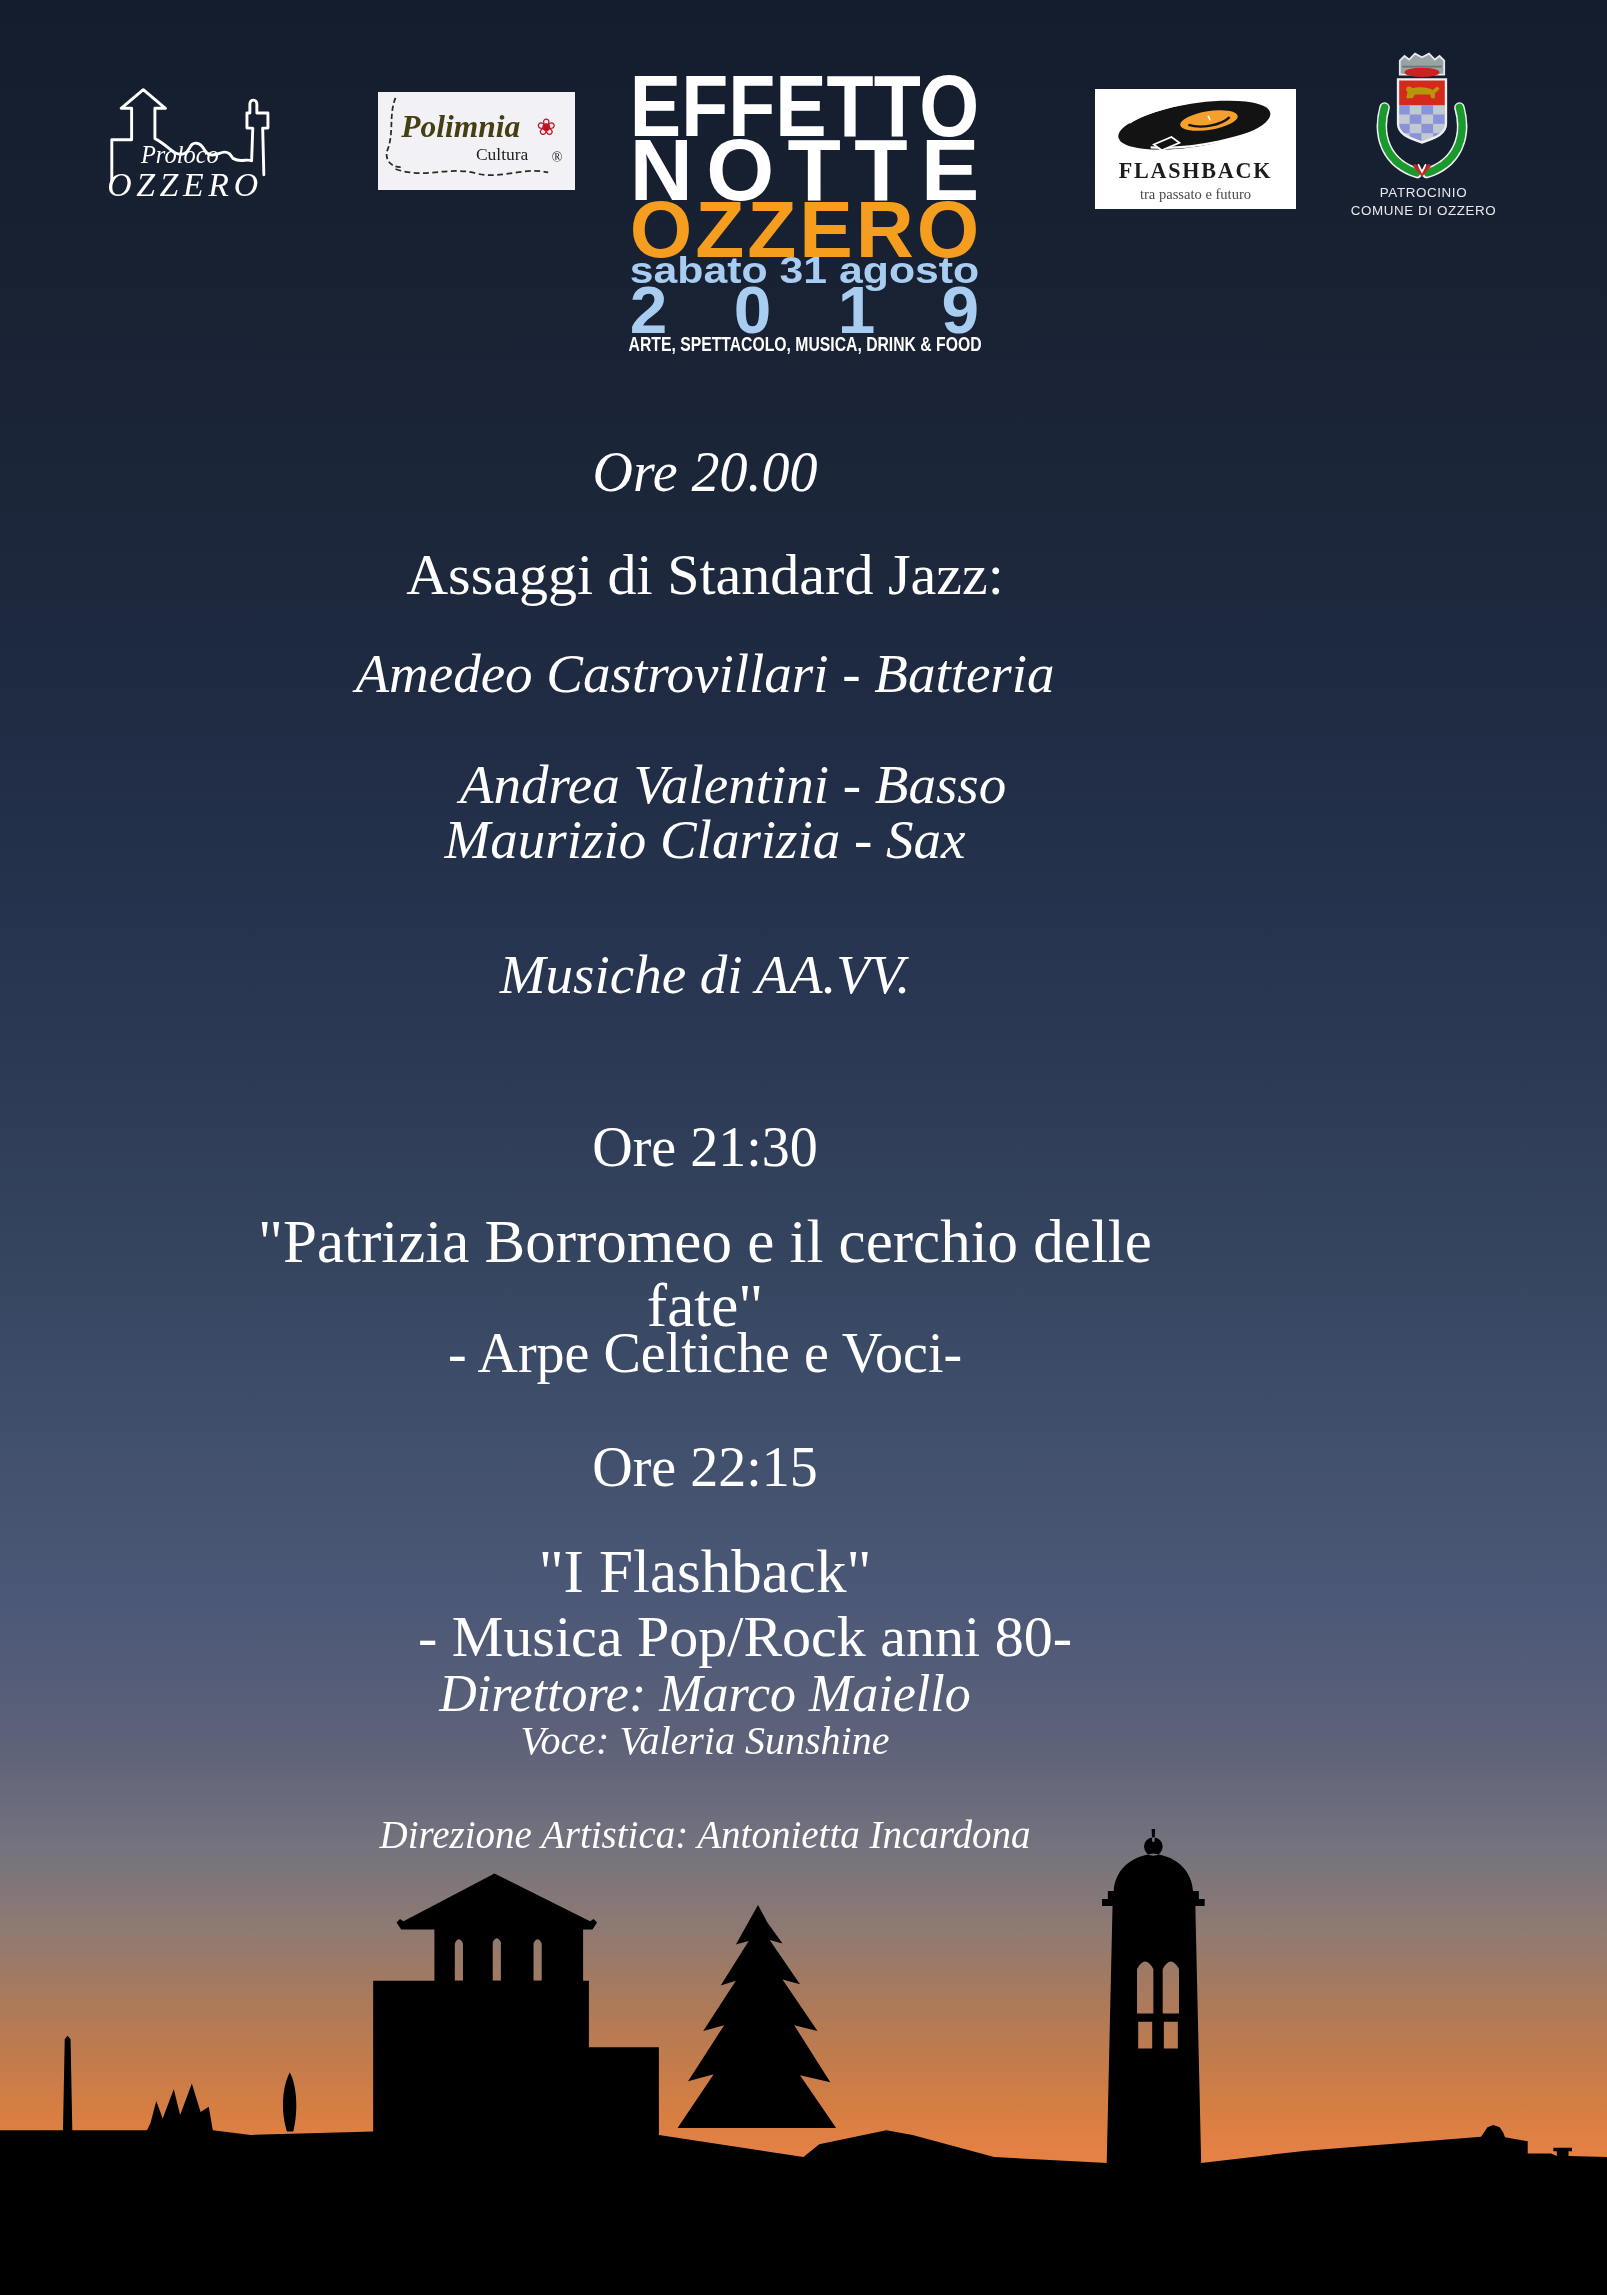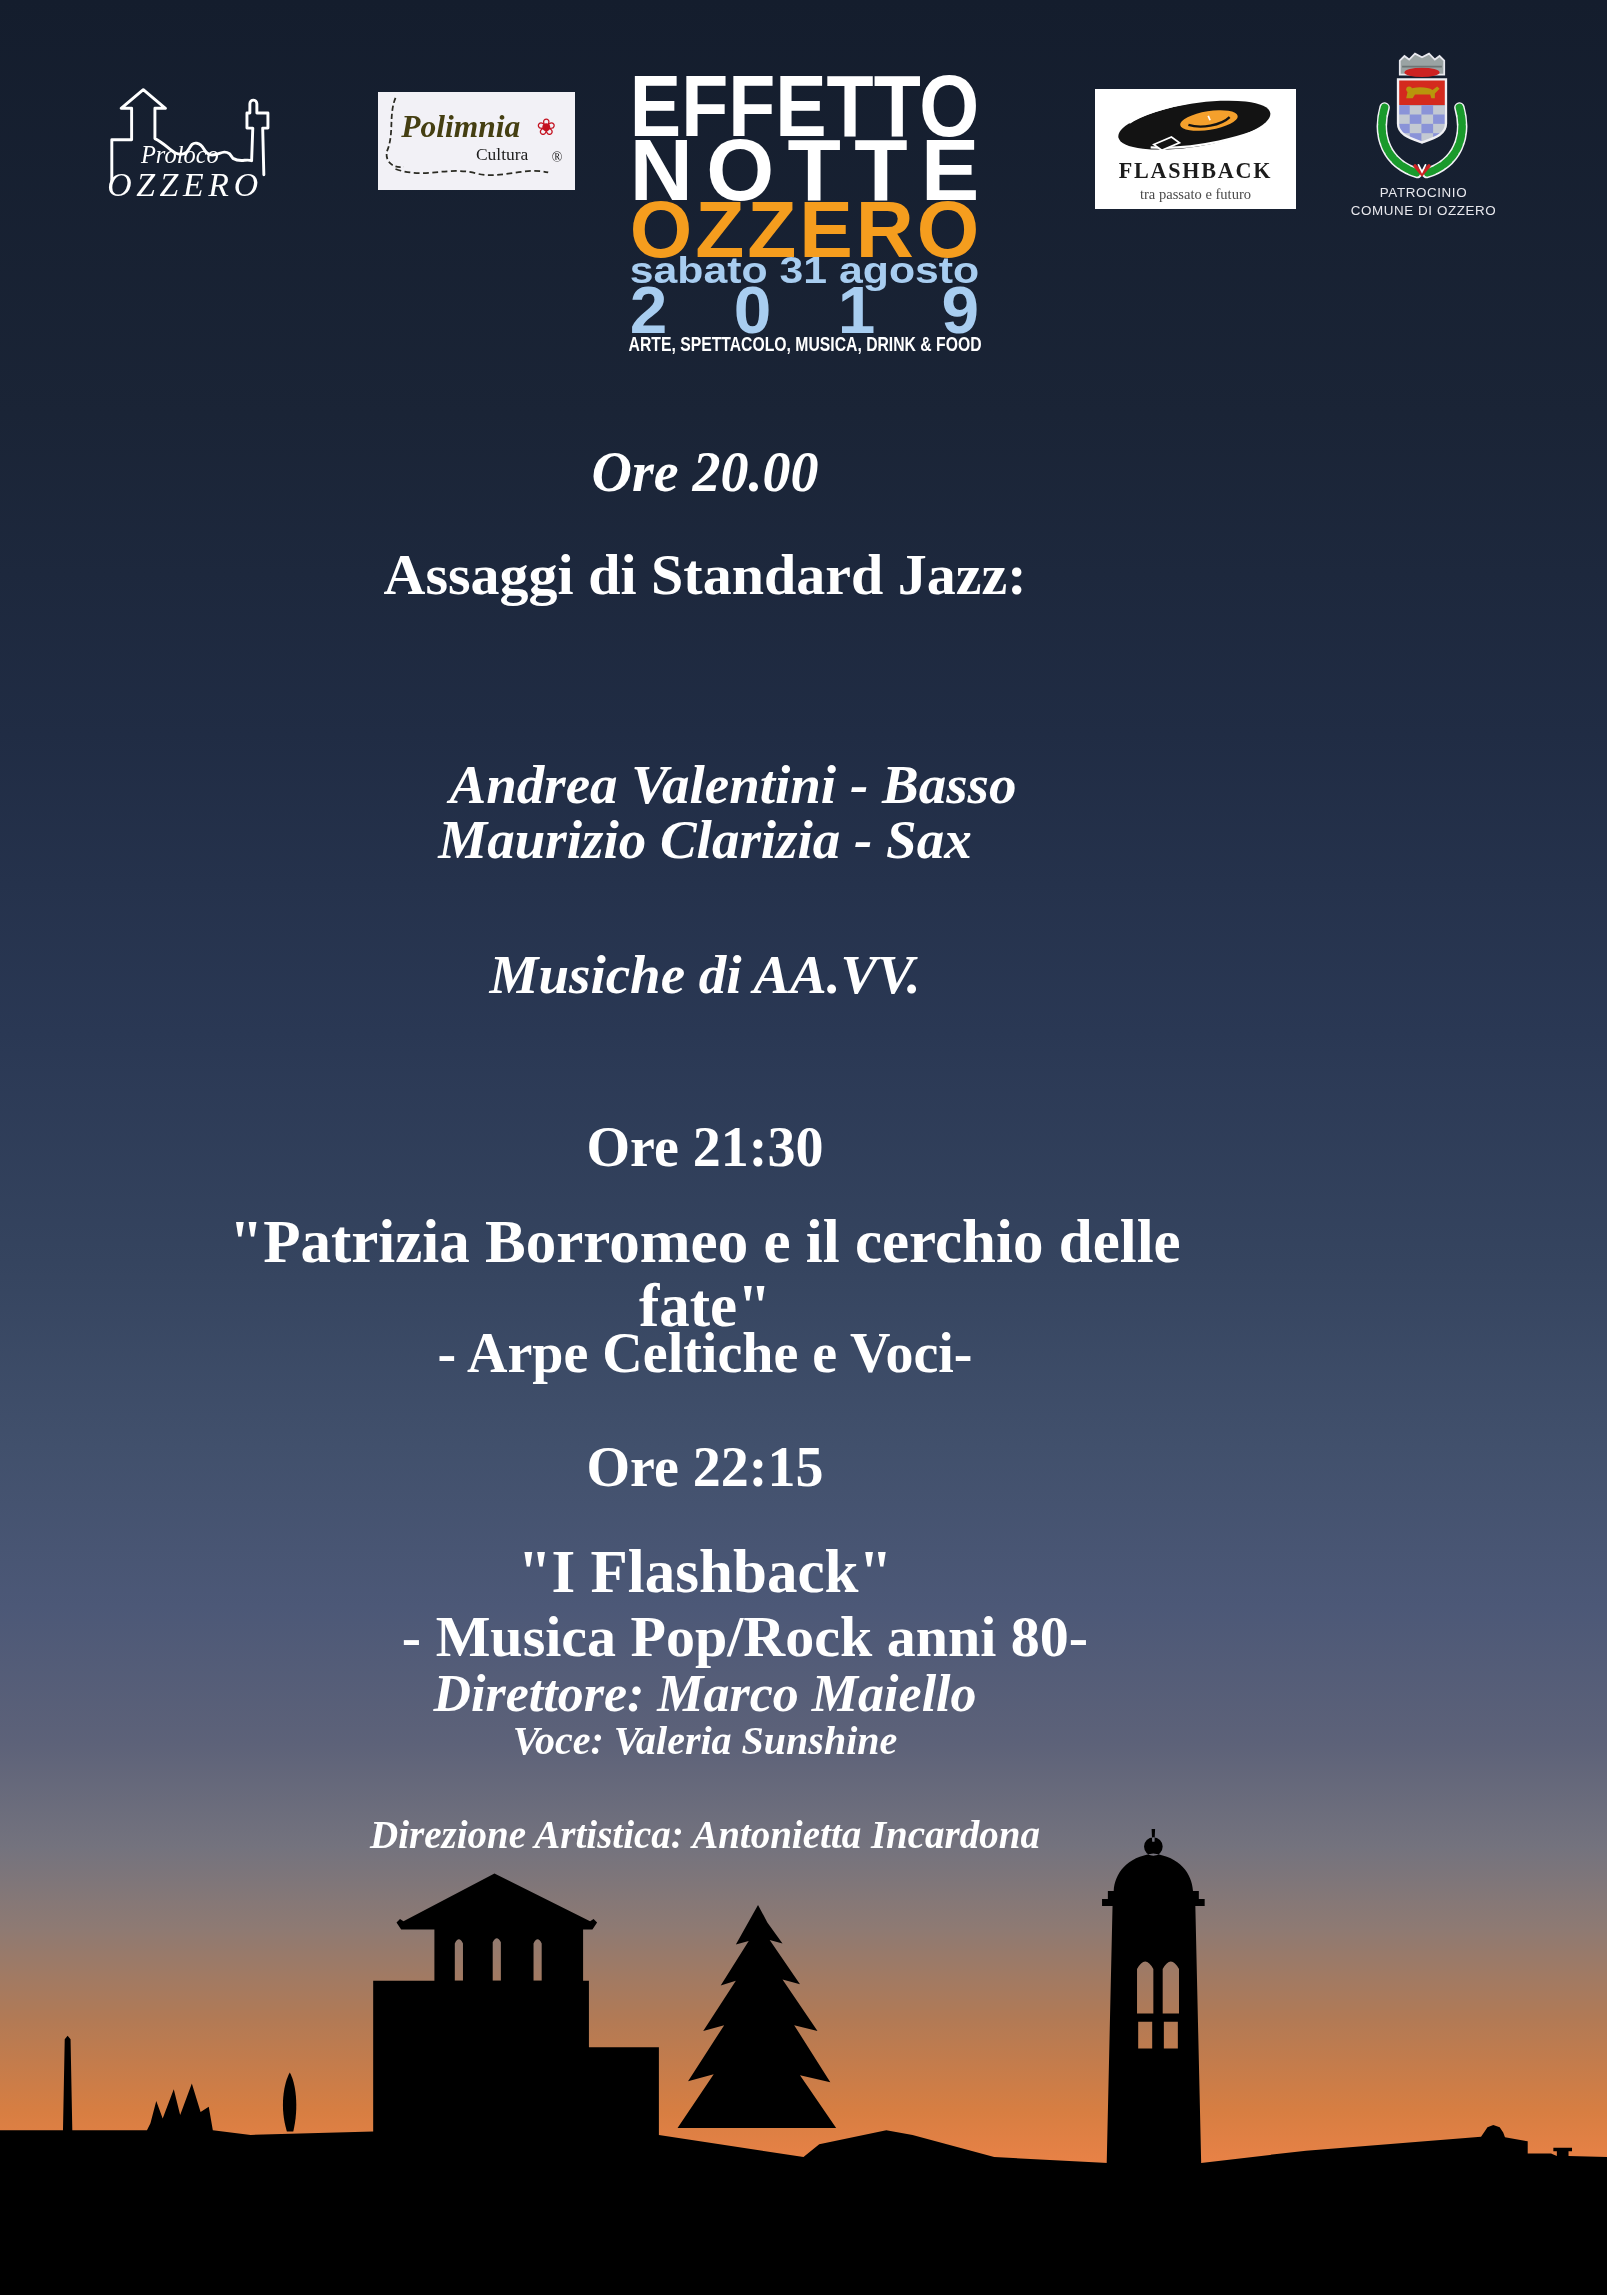--- a/index.html
+++ b/index.html
@@ -18,21 +18,21 @@
     background:#f2f1f6;overflow:hidden;}
   .titleblock{position:absolute;left:618px;top:64px;width:373px;height:297px;}
   .flashback{position:absolute;left:1095px;top:89px;width:201px;height:120px;
     background:#ffffff;overflow:hidden;}
   .crest{position:absolute;left:1374px;top:49px;width:96px;height:131px;}
   .patronage{position:absolute;left:1330px;top:184px;width:187px;text-align:center;
     color:#e9e9ee;font-family:"Liberation Sans",sans-serif;font-size:13.4px;
     line-height:18px;letter-spacing:0.6px;}
   
   .line{position:absolute;left:0;width:1410px;text-align:center;color:#ffffff;
-    font-weight:bold;white-space:nowrap;}
+    font-weight:normal;white-space:nowrap;}
   .it{font-style:italic;}
   .l1 {top:440px; font-size:56px;}
   .l2 {top:541px; font-size:58px;}
   .l3 {top:642px;font-size:55px;}
   .l4 {top:698px;font-size:55px;}
   .l5 {top:753px;font-size:55px;padding-left:28px;}
   .l6 {top:808px;font-size:55px;}
   .l7 {top:943px;font-size:55px;}
   .l8 {top:1115px;font-size:56px;}
   .l9 {top:1207px;font-size:61px;}
@@ -137,20 +137,21 @@
     </g>
   </svg>
 
   <div class="patronage">
     <div>PATROCINIO</div>
     <div>COMUNE DI OZZERO</div>
   </div>
 
   <div class="line it l1">Ore 20.00</div>
   <div class="line l2">Assaggi di Standard Jazz:</div>
+  <div class="line it l3">Amedeo Castrovillari - Batteria</div>
   <div class="line it l5">Andrea Valentini - Basso</div>
   <div class="line it l6">Maurizio Clarizia - Sax</div>
   <div class="line it l7">Musiche di AA.VV.</div>
   <div class="line l8">Ore 21:30</div>
   <div class="line l9">"Patrizia Borromeo e il cerchio delle</div>
   <div class="line l10">fate"</div>
   <div class="line l11">- Arpe Celtiche e Voci-</div>
   <div class="line l12">Ore 22:15</div>
   <div class="line l13">"I Flashback"</div>
   <div class="line l14">- Musica Pop/Rock anni 80-</div>

